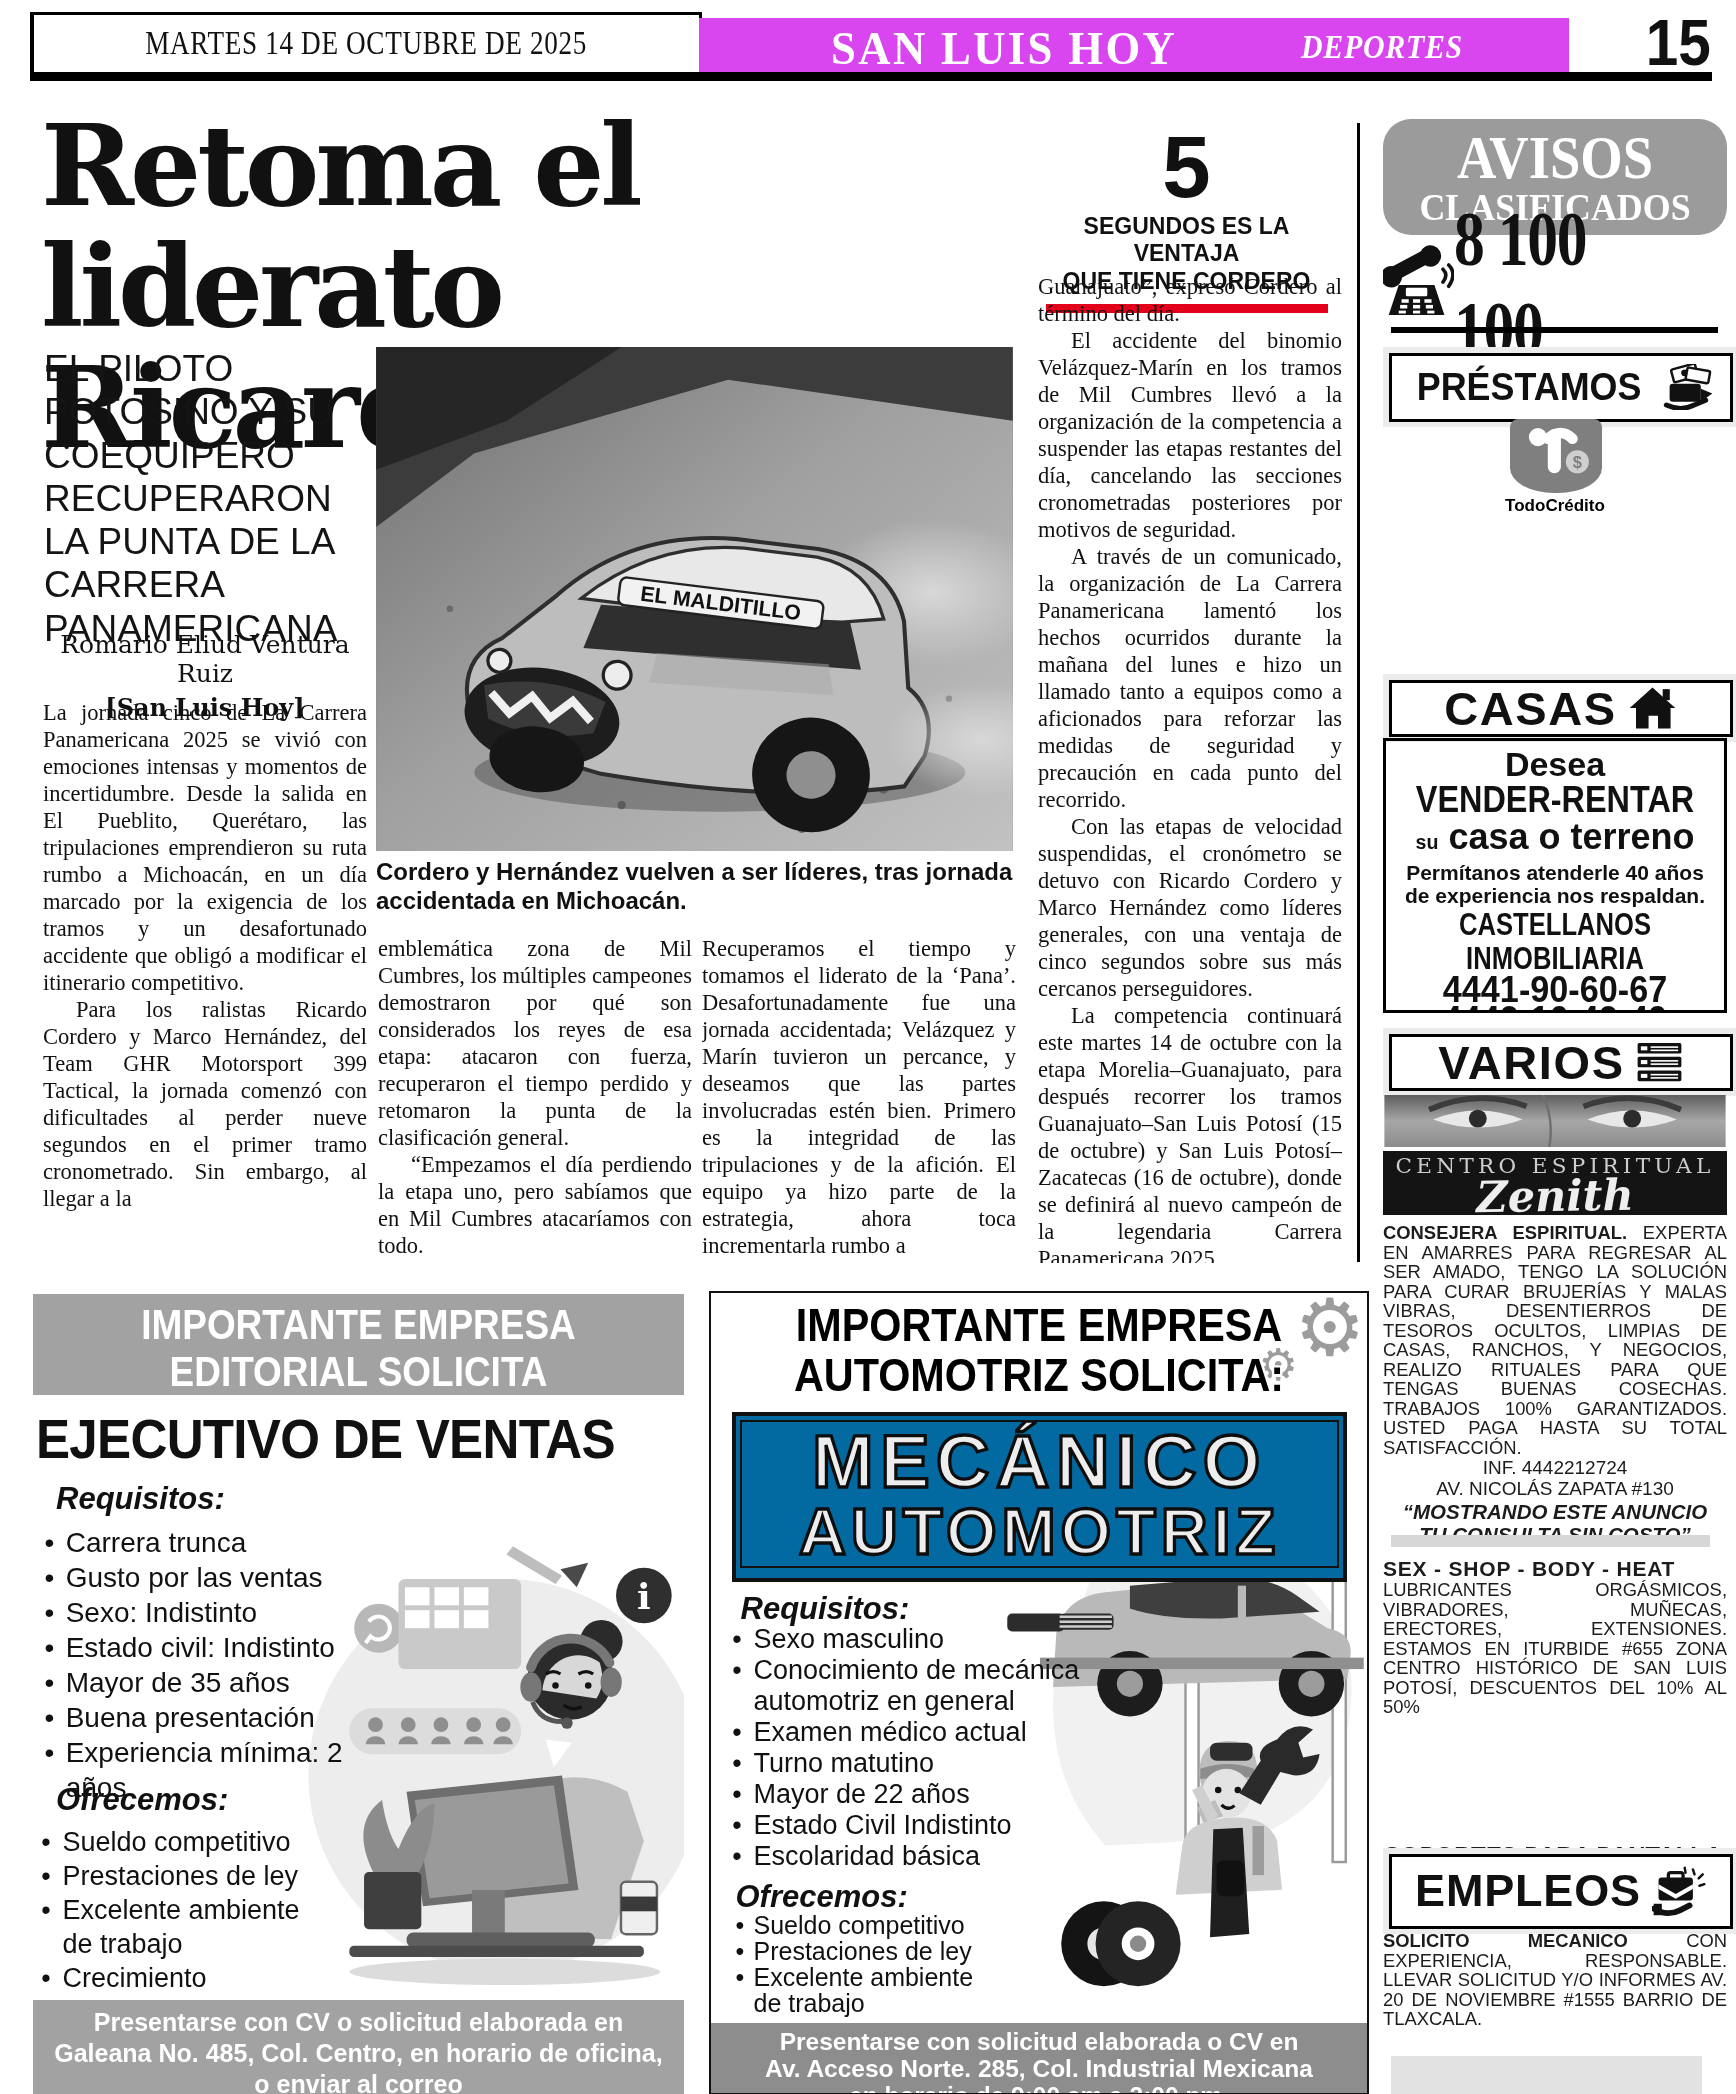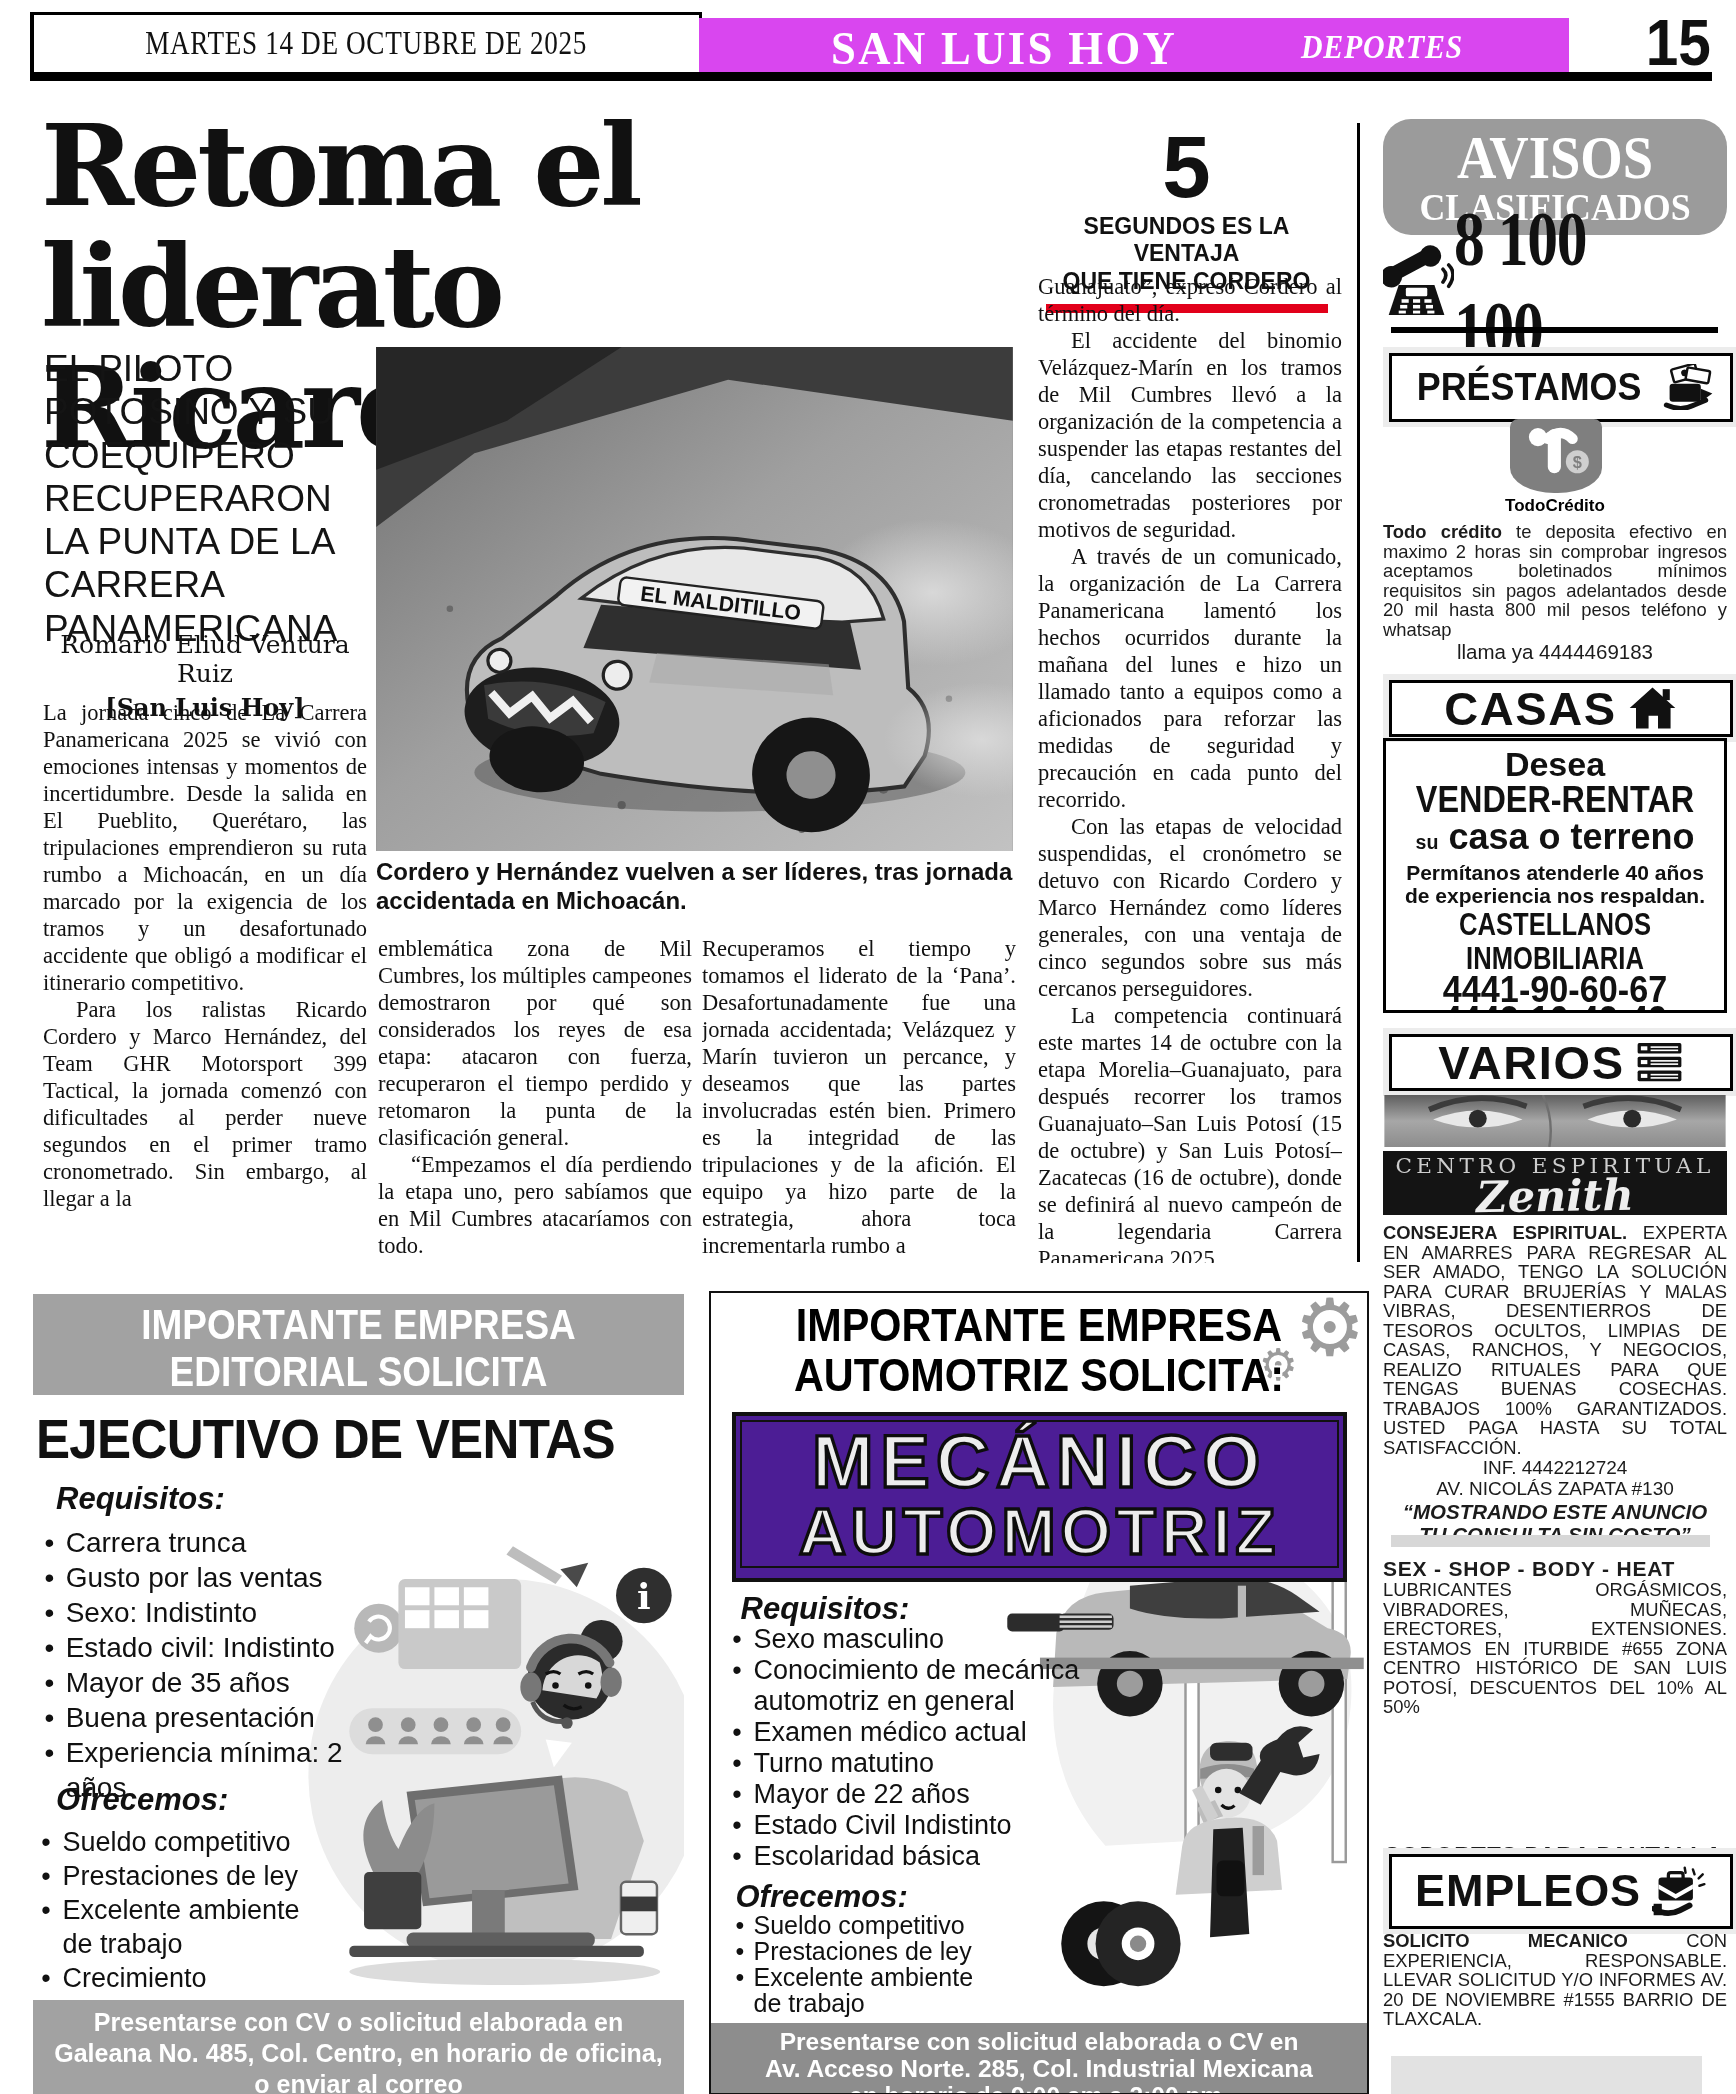--- a/index.html
+++ b/index.html
@@ -115,21 +115,21 @@
              font-family:"Liberation Sans",sans-serif;font-weight:bold;font-size:25px;line-height:1.25;padding-top:6.5px;box-sizing:border-box;}
   .ed-illus{top:239px;left:267px;width:385px;height:468px;}
 
   .ad-auto{left:709px;top:1291px;width:660px;height:804px;border:2.5px solid #111;box-sizing:border-box;overflow:hidden;}
   .gear1{right:1.6px;top:-11.5px;font-size:79px;color:#9c9c9c;font-family:"DejaVu Sans",sans-serif;z-index:0;}
   .gear2{right:69px;top:46px;font-size:44px;color:#9c9c9c;font-family:"DejaVu Sans",sans-serif;z-index:0;}
   .auto-banner{top:6.5px;left:0;width:100%;text-align:center;z-index:2;font-family:"Liberation Sans",sans-serif;
                font-weight:bold;font-size:47px;line-height:1.08;color:#000;
                text-shadow:2.5px 2.5px 0 #fff,-2.5px -2.5px 0 #fff,2.5px -2.5px 0 #fff,-2.5px 2.5px 0 #fff;}
   .auto-banner div{transform:scaleX(.88);}
-  .mec-box{top:119px;left:21px;width:607px;height:162px;border:4.9px solid #111;z-index:2;background:#4c1d95;}
+  .mec-box{top:119px;left:21px;width:607px;height:162px;border:4.9px solid #111;z-index:2;background:#0369a1;}
   .mec-in{margin:4.1px;border:2.5px solid #111;height:144px;text-align:center;overflow:hidden;}
   .mec1{font-family:"Liberation Sans",sans-serif;font-weight:bold;font-size:74px;line-height:75px;letter-spacing:6.5px;
         color:#ededed;-webkit-text-stroke:3.3px #0d0d0d;margin-top:1.6px;}
   .mec2{font-family:"Liberation Sans",sans-serif;font-weight:bold;font-size:65px;line-height:65px;letter-spacing:4.9px;
         color:#ededed;-webkit-text-stroke:3.3px #0d0d0d;}
   .au-req{top:298px;left:29.5px;z-index:2;}
   .au-reqlist{top:331px;left:18px;width:458px;font-size:27px;line-height:31px;z-index:2;}
   .au-ofr{top:586px;left:24.5px;z-index:2;}
   .au-ofrlist{top:619px;left:24.5px;width:270px;font-size:25px;line-height:26px;z-index:2;}
   .au-ofrlist li{padding-left:18px;}
@@ -292,24 +292,20 @@
   <div class="abs tc-logo">
     <svg width="92" height="74" viewBox="0 0 112 90">
       <circle cx="34" cy="22" r="11" fill="#fff"></circle>
       <rect x="46" y="12" width="16" height="54" rx="8" fill="#fff"></rect>
       <path d="M46,24 q16,-14 30,0" fill="none" stroke="#fff" stroke-width="13" stroke-linecap="round"></path>
       <circle cx="82" cy="52" r="14" fill="#cfcfcf"></circle>
       <text x="82" y="60" text-anchor="middle" font-family="Liberation Sans, sans-serif" font-size="20" font-weight="bold" fill="#7f7f7f">$</text>
     </svg>
   </div>
   <div class="abs sb tc-name">TodoCrédito</div>
-  <div class="abs sb sb-small tc-text">
-    <span class="lead-b">Todo crédito</span><span> te deposita efectivo en maximo 2 horas sin comprobar ingresos aceptamos boletinados mínimos requisitos sin pagos adelantados desde 20 mil hasta 800 mil pesos teléfono y whatsap</span>
-    <div class="tc-last">llama ya 4444469183</div>
-  </div>
 
   <div class="abs sb hdr-box casas-hdr">
     <div class="hdr-in">
       <span class="t">CASAS</span>
       <svg width="49" height="44" viewBox="0 0 62 56">
         <rect x="44" y="4" width="9" height="14" fill="#111"></rect>
         <polygon points="31,2 2,28 10,28 10,54 26,54 26,38 38,38 38,54 54,54 54,28 60,28" fill="#111"></polygon>
       </svg>
     </div>
   </div>

